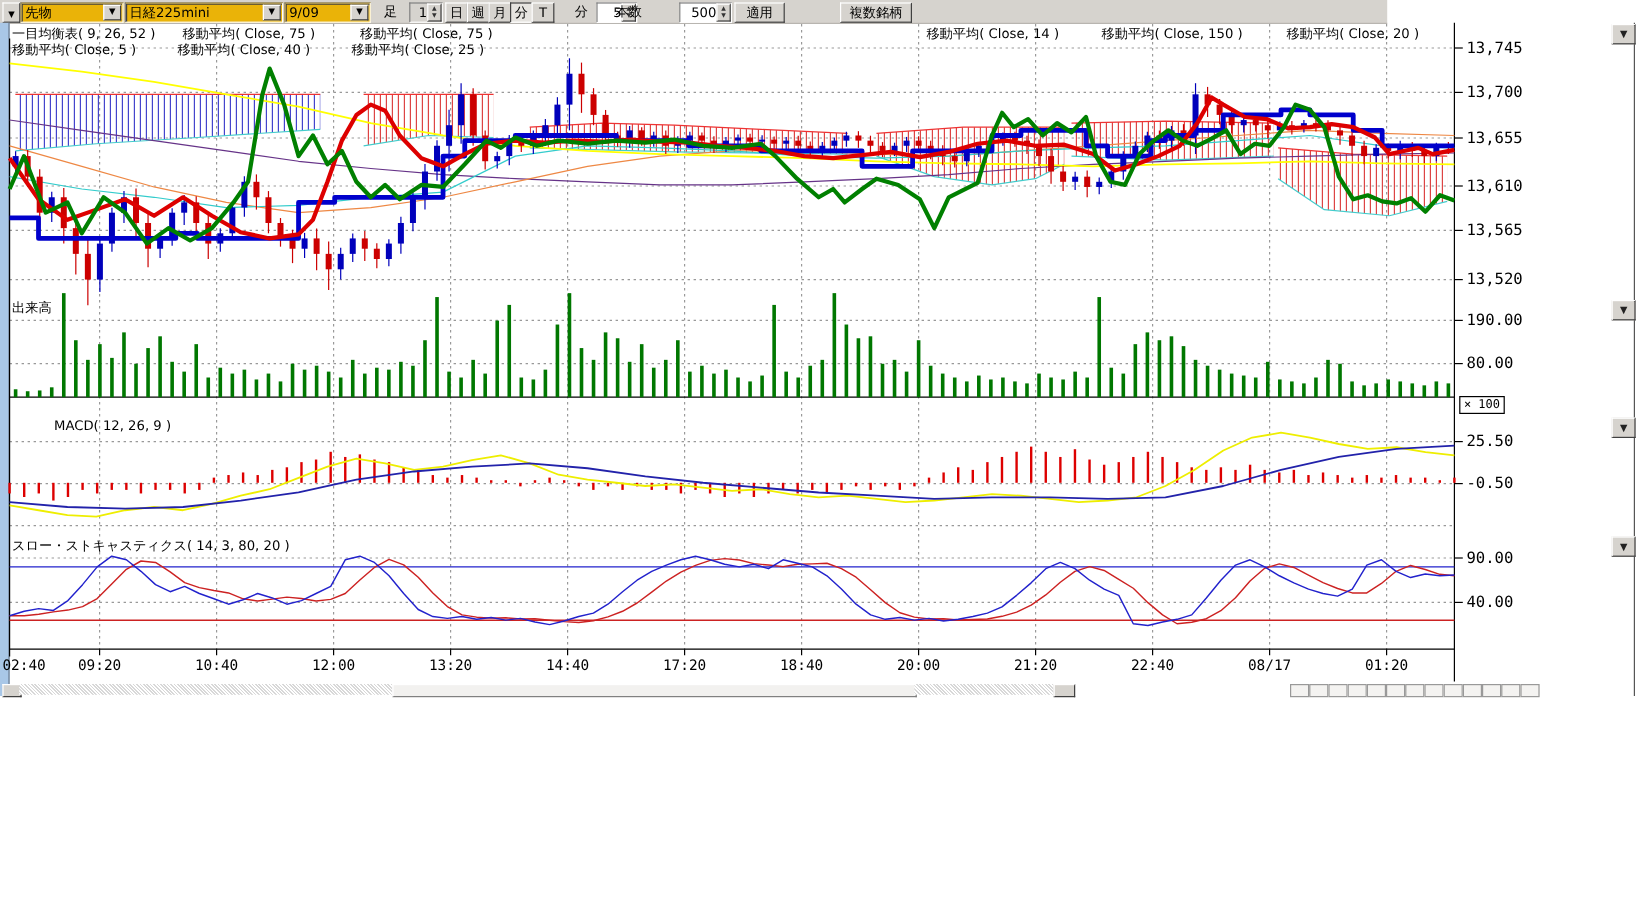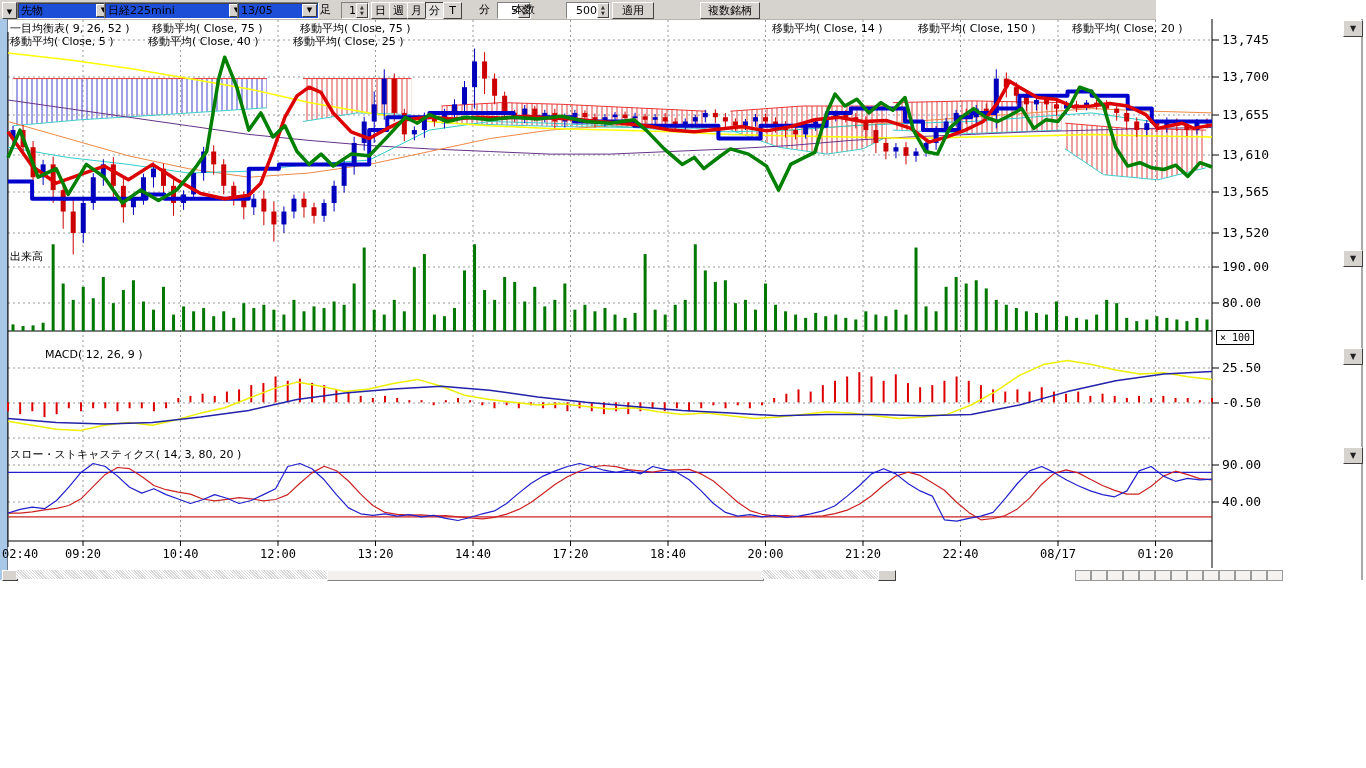--- a/index.html
+++ b/index.html
@@ -1,20 +1,20 @@
 <!DOCTYPE html>
 <html><head>
 <meta charset="utf-8">
 <style>
   html,body{margin:0;padding:0;background:#fff;font-family:"DejaVu Sans",sans-serif;}
   #screen{position:relative;width:1366px;height:768px;background:#fff;overflow:hidden;}
   
   #toolbar{position:absolute;left:0;top:0;width:1156px;height:19px;background:#d6d3ce;border-bottom:1px solid #b8b5b0;}
   .tb-item{position:absolute;top:2px;height:15px;font-size:11px;line-height:15px;color:#000;}
-  .combo{background:#1d4ed8;border:1px solid;border-color:#808080 #fff #fff #808080;box-shadow:inset 1px 1px 0 #404040;padding-left:10px;}
+  .combo{background:#eab308;border:1px solid;border-color:#808080 #fff #fff #808080;box-shadow:inset 1px 1px 0 #404040;}
   .combo .ctext{position:absolute;left:3px;top:0;white-space:nowrap;}
   .combo .carrow{position:absolute;right:1px;top:1px;width:13px;height:11px;background:#d6d3ce;border:1px solid;border-color:#fff #404040 #404040 #fff;font-size:7px;line-height:11px;text-align:center;color:#000;}
   .btn3d{background:#d6d3ce;border:1px solid;border-color:#fff #404040 #404040 #fff;text-align:center;}
   .btn3d.pressed{border-color:#404040 #fff #fff #404040;background:#e6e4e0;}
   .tb-label{background:transparent;}
   .spin{background:#fff;border:1px solid;border-color:#808080 #fff #fff #808080;text-align:right;}
   .spin.gray{background:#d6d3ce;}
   .spin .sval{position:absolute;right:12px;top:0;}
   .spin .sarrows{position:absolute;right:0;top:0;width:10px;height:13px;background:#d6d3ce;border:1px solid;border-color:#fff #404040 #404040 #fff;font-size:5px;line-height:6px;text-align:center;color:#333;}
   
@@ -42,21 +42,21 @@
     <div class="tb-item btn3d" style="left:2px;width:13px;"><span style="font-size:7px;">▼</span></div>
     <div class="tb-item combo" style="left:17px;width:84px;">
       <span class="ctext">先物</span>
       <span class="carrow">▼</span>
     </div>
     <div class="tb-item combo" style="left:104px;width:130px;">
       <span class="ctext">日経225mini</span>
       <span class="carrow">▼</span>
     </div>
     <div class="tb-item combo" style="left:237px;width:70px;">
-      <span class="ctext">13/05</span>
+      <span class="ctext">9/09</span>
       <span class="carrow">▼</span>
     </div>
     <span class="tb-item tb-label" style="left:320px;">足</span>
     <div class="tb-item spin gray" style="left:341px;width:26px;">
       <span class="sval">1</span>
       <span class="sarrows">▲<br>▼</span>
     </div>
     <div class="tb-item btn3d" style="left:371px;width:17px;">日</div>
     <div class="tb-item btn3d" style="left:389px;width:17px;">週</div>
     <div class="tb-item btn3d" style="left:407px;width:17px;">月</div>

